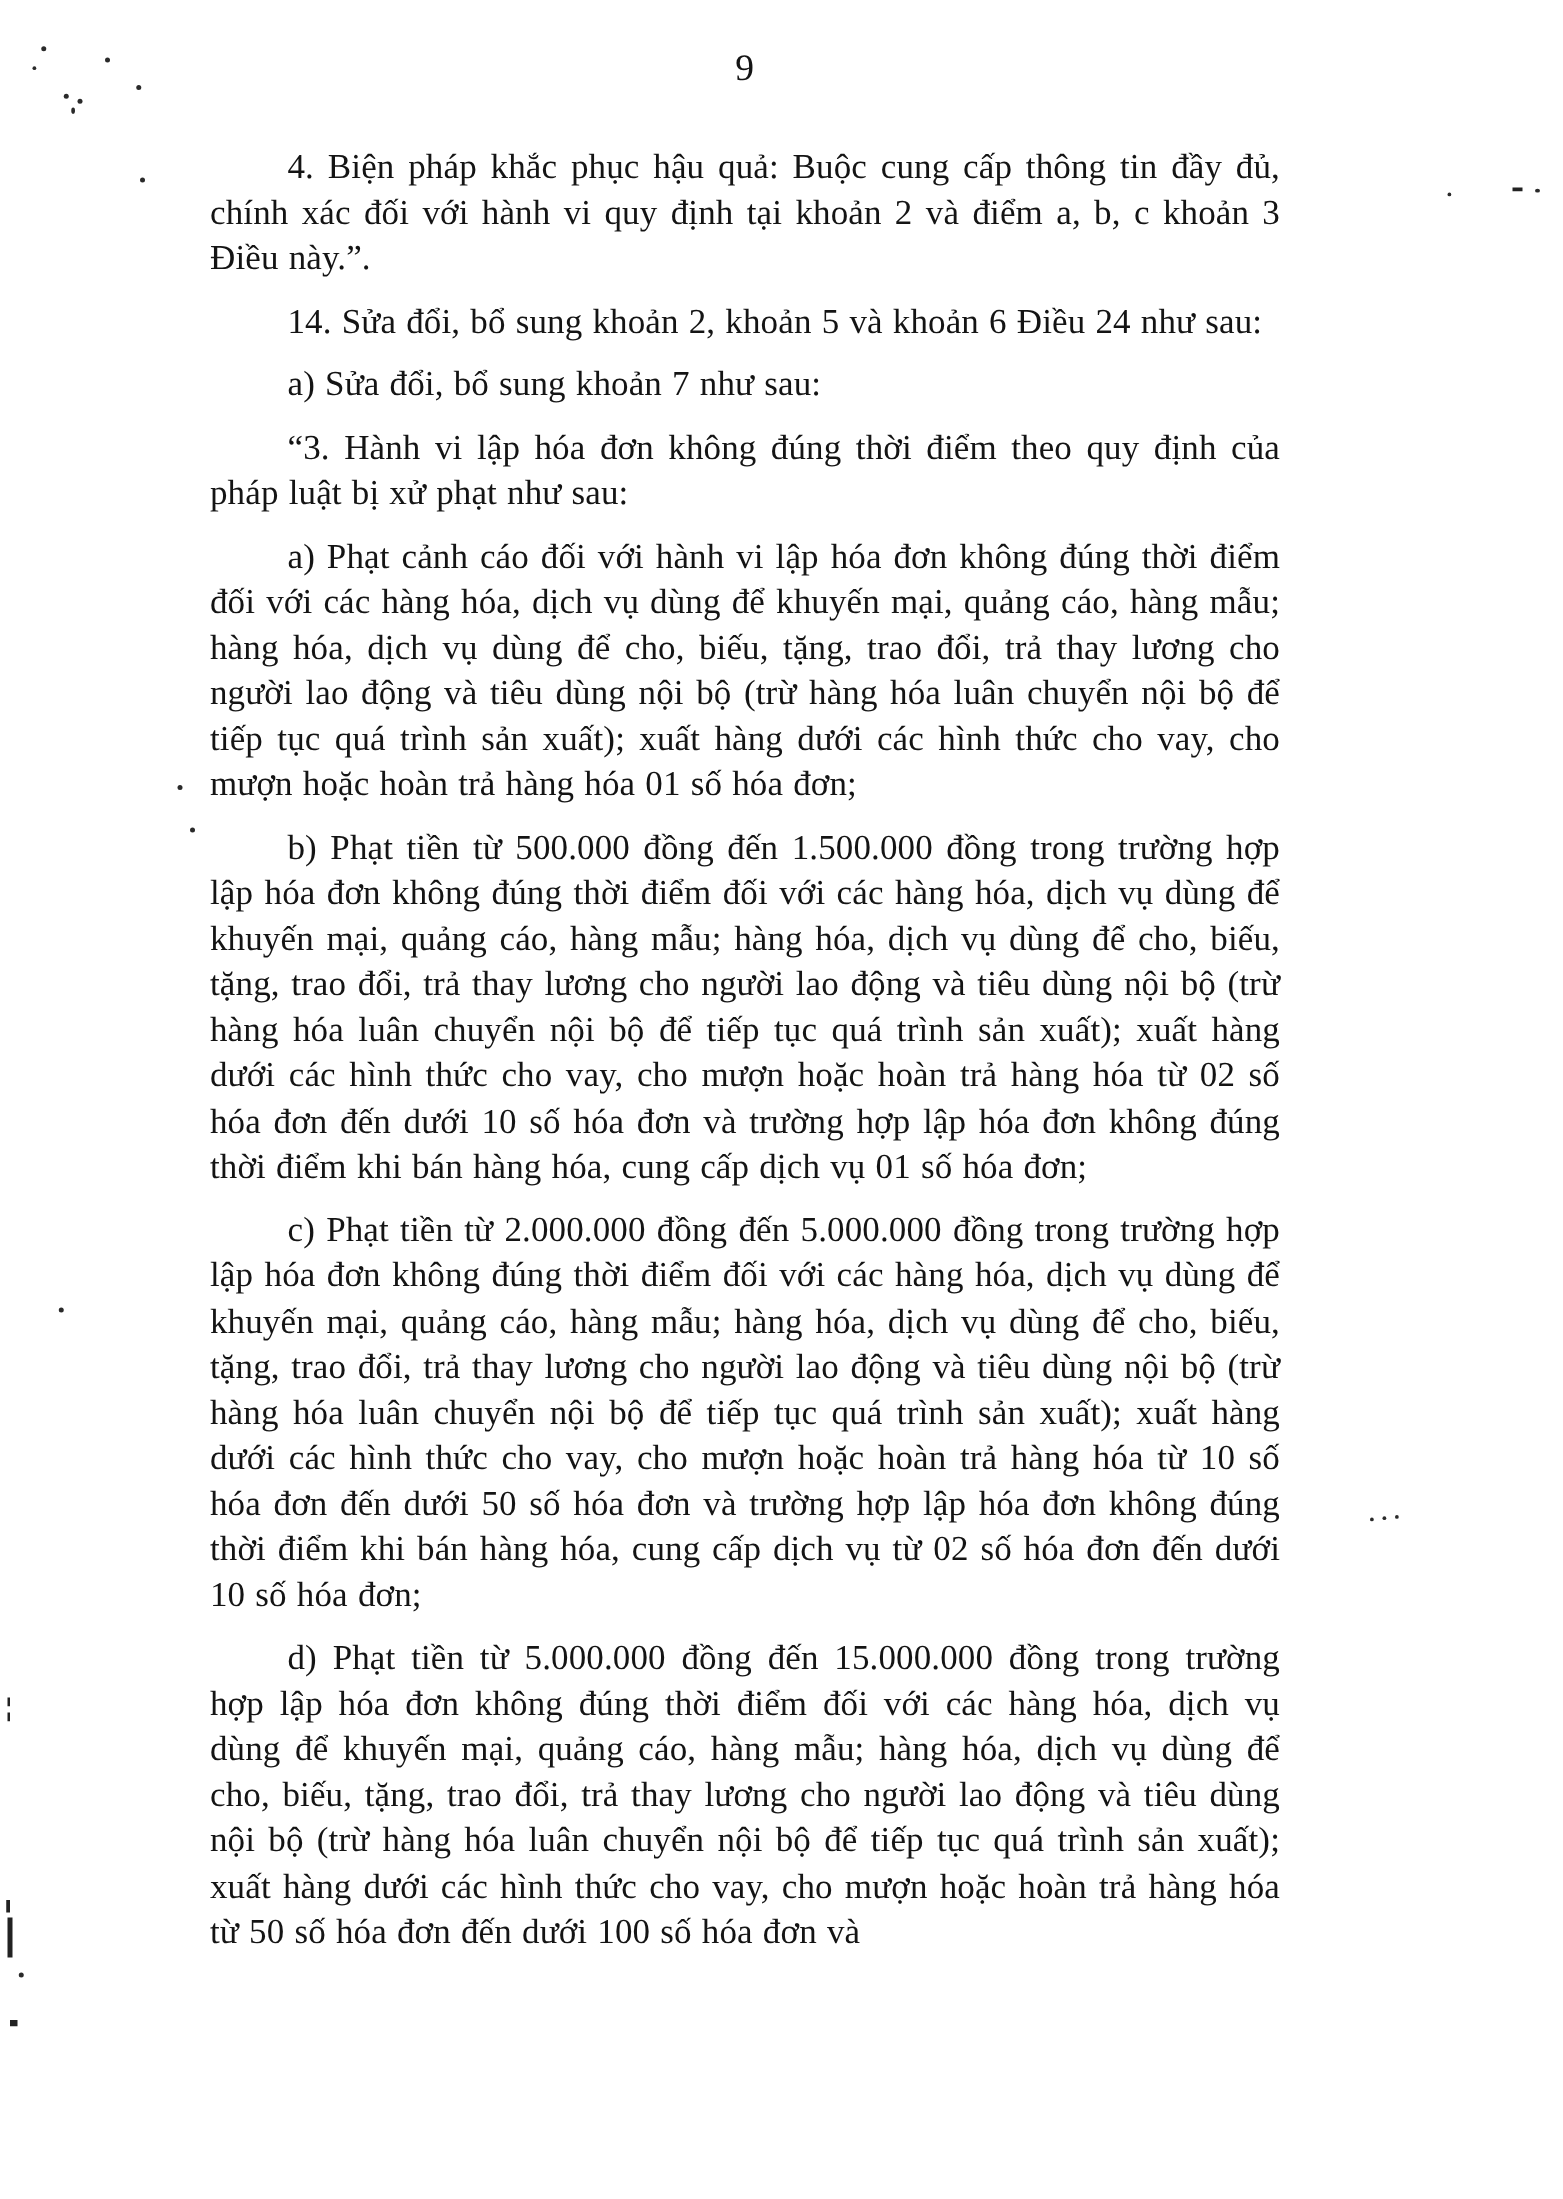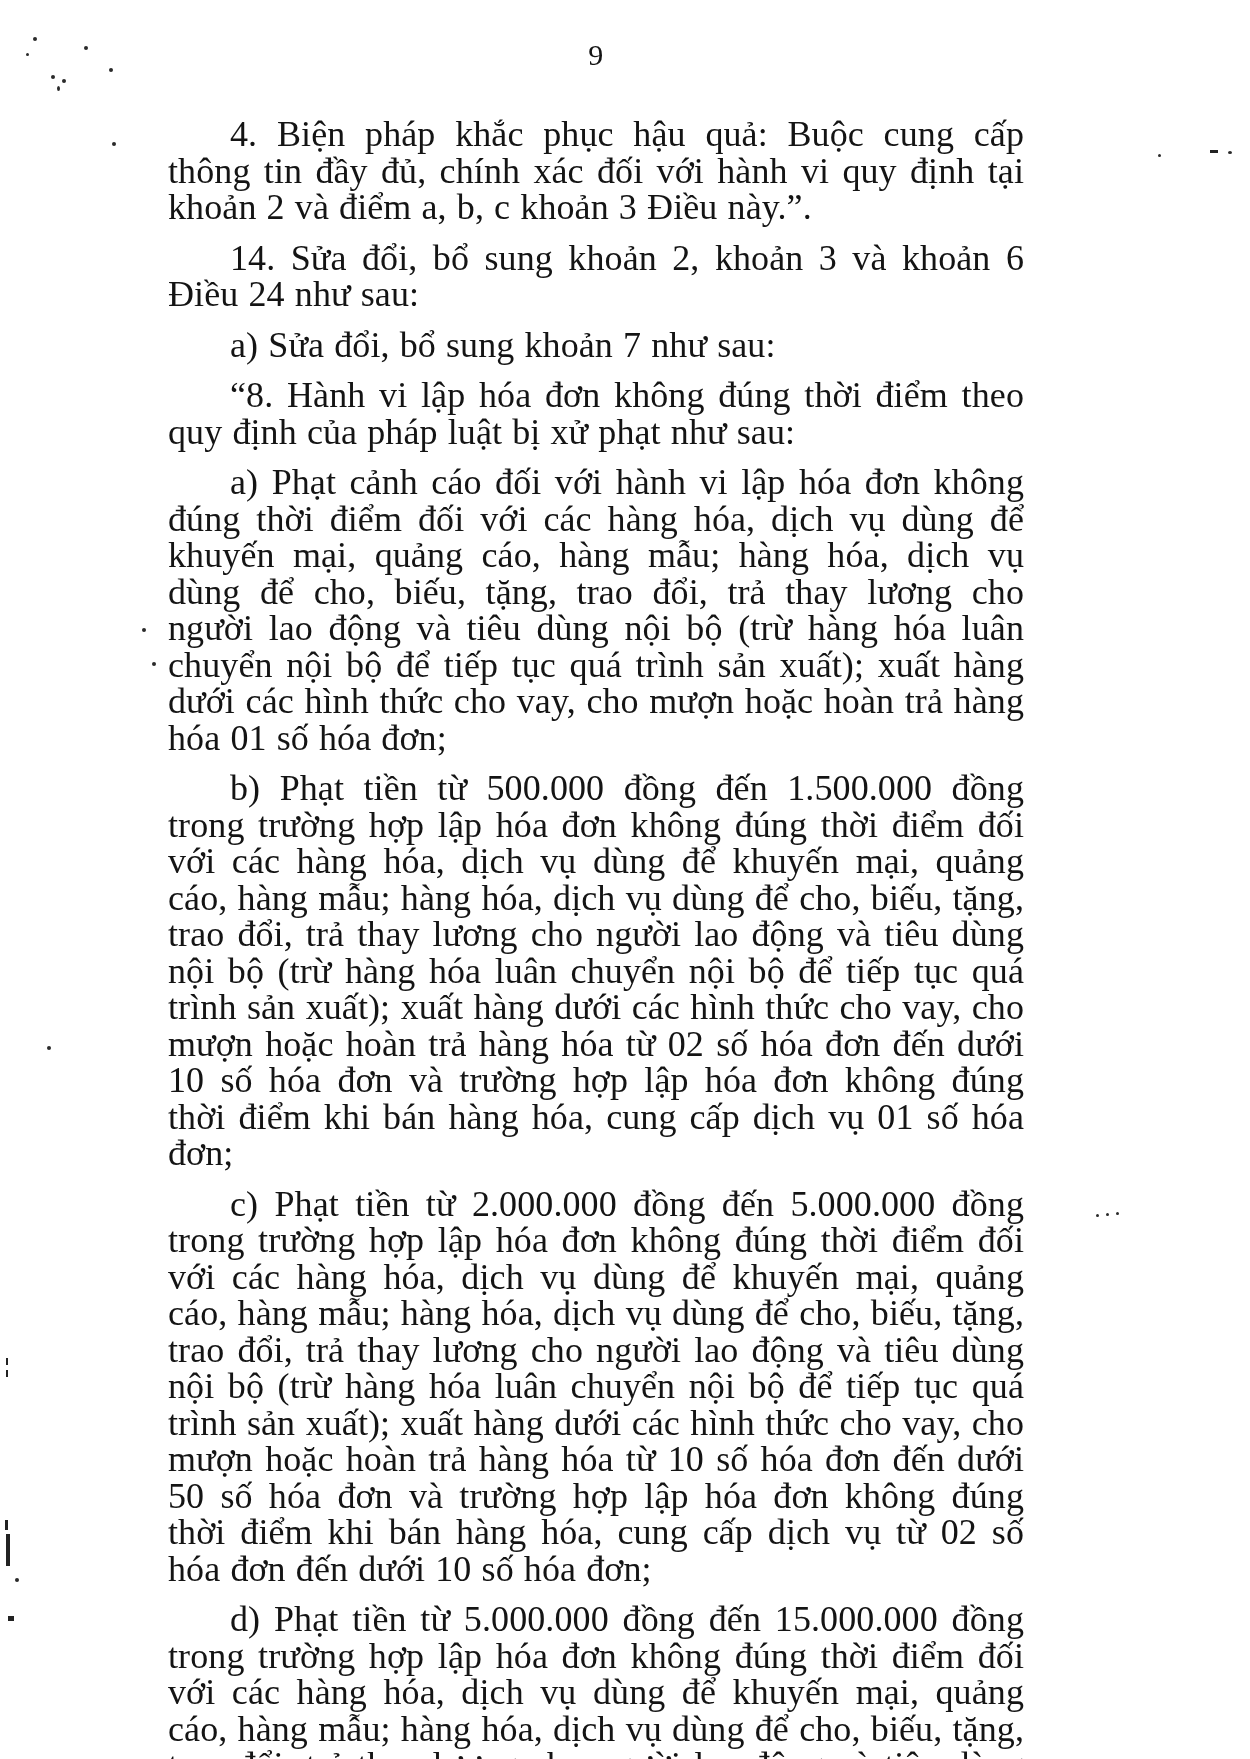--- a/index.html
+++ b/index.html
@@ -30,21 +30,21 @@
   }
   .page-number {
     text-align: center;
     font-size: 30px;
     line-height: 34px;
     margin: 0 0 44px 0;
     letter-spacing: 0.5px;
   }
   p.doc-para {
     margin: 0 0 14px 0;
-    font-size: 36px;
+    font-size: 28px;
     line-height: 36.5px;
     text-align: justify;
     text-indent: 62px;
     letter-spacing: 0.1px;
     word-spacing: 1px;
   }
   
   .speck {
     position: absolute;
     background: #2a2a2a;
@@ -56,23 +56,23 @@
   }
 </style>
 </head>
 <body>
 
 <div class="page">
 
   <div class="text-column">
     <div class="page-number">9</div>
     <p class="doc-para">4. Biện pháp khắc phục hậu quả: Buộc cung cấp thông tin đầy đủ, chính xác đối với hành vi quy định tại khoản 2 và điểm a, b, c khoản 3 Điều này.”.</p>
-    <p class="doc-para">14. Sửa đổi, bổ sung khoản 2, khoản 3 và khoản 6 Điều 24 như sau:</p>
+    <p class="doc-para">14. Sửa đổi, bổ sung khoản 2, khoản 5 và khoản 6 Điều 24 như sau:</p>
     <p class="doc-para">a) Sửa đổi, bổ sung khoản 7 như sau:</p>
-    <p class="doc-para">“8. Hành vi lập hóa đơn không đúng thời điểm theo quy định của pháp luật bị xử phạt như sau:</p>
+    <p class="doc-para">“3. Hành vi lập hóa đơn không đúng thời điểm theo quy định của pháp luật bị xử phạt như sau:</p>
     <p class="doc-para">a) Phạt cảnh cáo đối với hành vi lập hóa đơn không đúng thời điểm đối với các hàng hóa, dịch vụ dùng để khuyến mại, quảng cáo, hàng mẫu; hàng hóa, dịch vụ dùng để cho, biếu, tặng, trao đổi, trả thay lương cho người lao động và tiêu dùng nội bộ (trừ hàng hóa luân chuyển nội bộ để tiếp tục quá trình sản xuất); xuất hàng dưới các hình thức cho vay, cho mượn hoặc hoàn trả hàng hóa 01 số hóa đơn;</p>
     <p class="doc-para">b) Phạt tiền từ 500.000 đồng đến 1.500.000 đồng trong trường hợp lập hóa đơn không đúng thời điểm đối với các hàng hóa, dịch vụ dùng để khuyến mại, quảng cáo, hàng mẫu; hàng hóa, dịch vụ dùng để cho, biếu, tặng, trao đổi, trả thay lương cho người lao động và tiêu dùng nội bộ (trừ hàng hóa luân chuyển nội bộ để tiếp tục quá trình sản xuất); xuất hàng dưới các hình thức cho vay, cho mượn hoặc hoàn trả hàng hóa từ 02 số hóa đơn đến dưới 10 số hóa đơn và trường hợp lập hóa đơn không đúng thời điểm khi bán hàng hóa, cung cấp dịch vụ 01 số hóa đơn;</p>
     <p class="doc-para">c) Phạt tiền từ 2.000.000 đồng đến 5.000.000 đồng trong trường hợp lập hóa đơn không đúng thời điểm đối với các hàng hóa, dịch vụ dùng để khuyến mại, quảng cáo, hàng mẫu; hàng hóa, dịch vụ dùng để cho, biếu, tặng, trao đổi, trả thay lương cho người lao động và tiêu dùng nội bộ (trừ hàng hóa luân chuyển nội bộ để tiếp tục quá trình sản xuất); xuất hàng dưới các hình thức cho vay, cho mượn hoặc hoàn trả hàng hóa từ 10 số hóa đơn đến dưới 50 số hóa đơn và trường hợp lập hóa đơn không đúng thời điểm khi bán hàng hóa, cung cấp dịch vụ từ 02 số hóa đơn đến dưới 10 số hóa đơn;</p>
     <p class="doc-para">d) Phạt tiền từ 5.000.000 đồng đến 15.000.000 đồng trong trường hợp lập hóa đơn không đúng thời điểm đối với các hàng hóa, dịch vụ dùng để khuyến mại, quảng cáo, hàng mẫu; hàng hóa, dịch vụ dùng để cho, biếu, tặng, trao đổi, trả thay lương cho người lao động và tiêu dùng nội bộ (trừ hàng hóa luân chuyển nội bộ để tiếp tục quá trình sản xuất); xuất hàng dưới các hình thức cho vay, cho mượn hoặc hoàn trả hàng hóa từ 50 số hóa đơn đến dưới 100 số hóa đơn và</p>
   </div>
 
   <div class="speck" style="left:33px;top:37px;width:4px;height:4px"></div>
   <div class="speck" style="left:84px;top:46px;width:4px;height:4px"></div>
   <div class="speck" style="left:26px;top:53px;width:3px;height:3px"></div>
   <div class="speck" style="left:109px;top:68px;width:4px;height:4px"></div>

